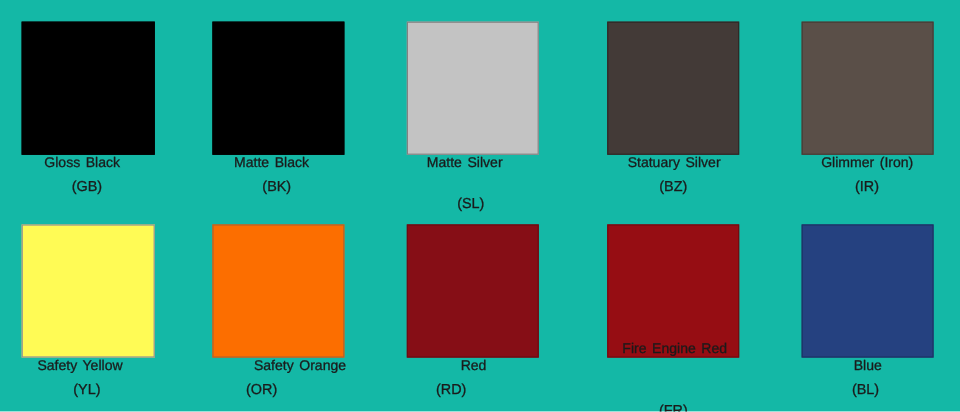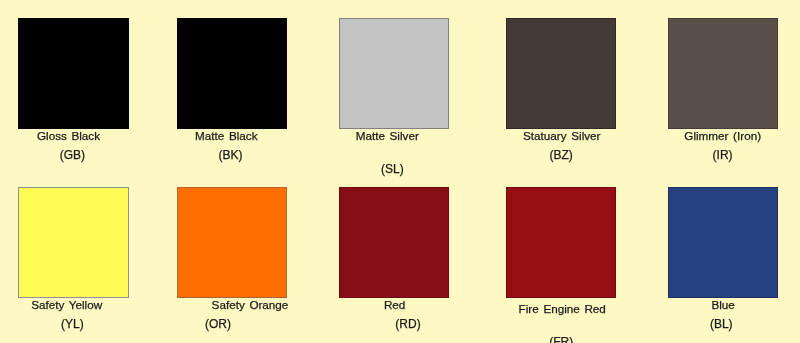--- a/index.html
+++ b/index.html
@@ -8,21 +8,21 @@
     padding: 0;
     width: 800px;
     height: 343px;
     background: #ffffff;
     overflow: hidden;
   }
   #chart {
     position: relative;
     width: 800px;
     height: 343px;
-    background: #fef9c3;
+    background: #14b8a6;
     font-family: "Liberation Sans", sans-serif;
   }
   .swatch-cell { position: static; }
   .swatch-box {
     position: absolute;
     box-sizing: border-box;
     border-style: solid;
     border-width: 1px;
   }
   .swatch-label {
@@ -77,25 +77,25 @@
     <div class="swatch-label swatch-code" style="left:72.38px;top:318.0px">(YL)</div>
   </div>
   <div class="swatch-cell">
     <div class="swatch-box" style="left: 176.9px; top: 186.6px; width: 110.6px; height: 111px; background: rgb(252, 110, 0); border-color: rgb(180, 98, 42);"></div>
     <div class="swatch-label swatch-name" style="left:250px;top:299.2px">Safety Orange</div>
     <div class="swatch-label swatch-code" style="left:218px;top:318.0px">(OR)</div>
   </div>
   <div class="swatch-cell">
     <div class="swatch-box" style="left: 339.2px; top: 186.6px; width: 110px; height: 111px; background: rgb(134, 14, 22); border-color: rgb(109, 11, 18);"></div>
     <div class="swatch-label swatch-name" style="left:394.63px;top:299.2px">Red</div>
-    <div class="swatch-label swatch-code" style="left:408px;top:318.0px">(RD)</div>
+    <div class="swatch-label swatch-code" style="left:376px;top:318.0px">(RD)</div>
   </div>
   <div class="swatch-cell">
     <div class="swatch-box" style="left: 506.1px; top: 186.6px; width: 110px; height: 111px; background: rgb(150, 13, 19); border-color: rgb(118, 9, 15);"></div>
-    <div class="swatch-label swatch-name" style="left:562.25px;top:303px">Fire Engine Red</div>
+    <div class="swatch-label swatch-name" style="left:562.25px;top:285px">Fire Engine Red</div>
     <div class="swatch-label swatch-code" style="left:561.19px;top:336px">(FR)</div>
   </div>
   <div class="swatch-cell">
     <div class="swatch-box" style="left: 667.7px; top: 186.6px; width: 110.6px; height: 111px; background: rgb(37, 65, 128); border-color: rgb(29, 50, 100);"></div>
     <div class="swatch-label swatch-name" style="left:723.10px;top:299.2px">Blue</div>
     <div class="swatch-label swatch-code" style="left:721.26px;top:318.0px">(BL)</div>
   </div>
   </div>
 
 </body></html>

